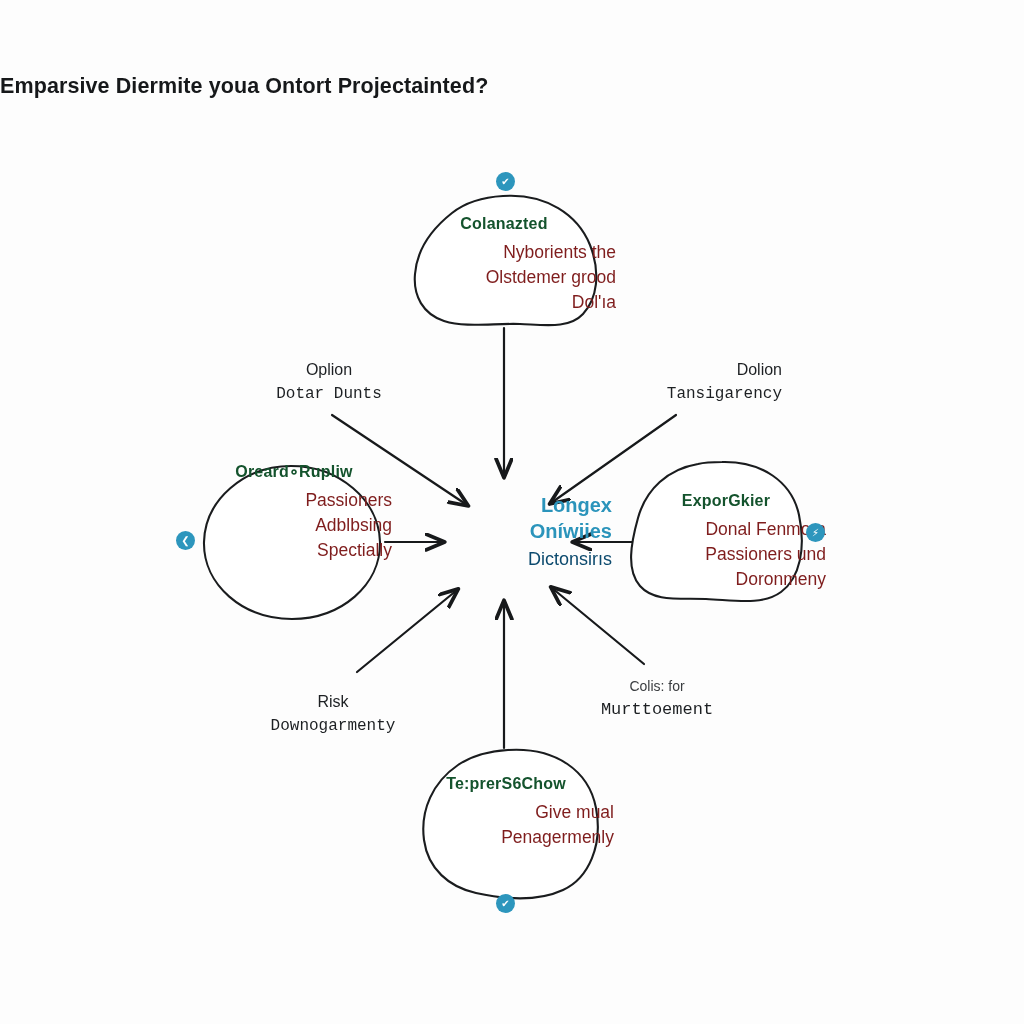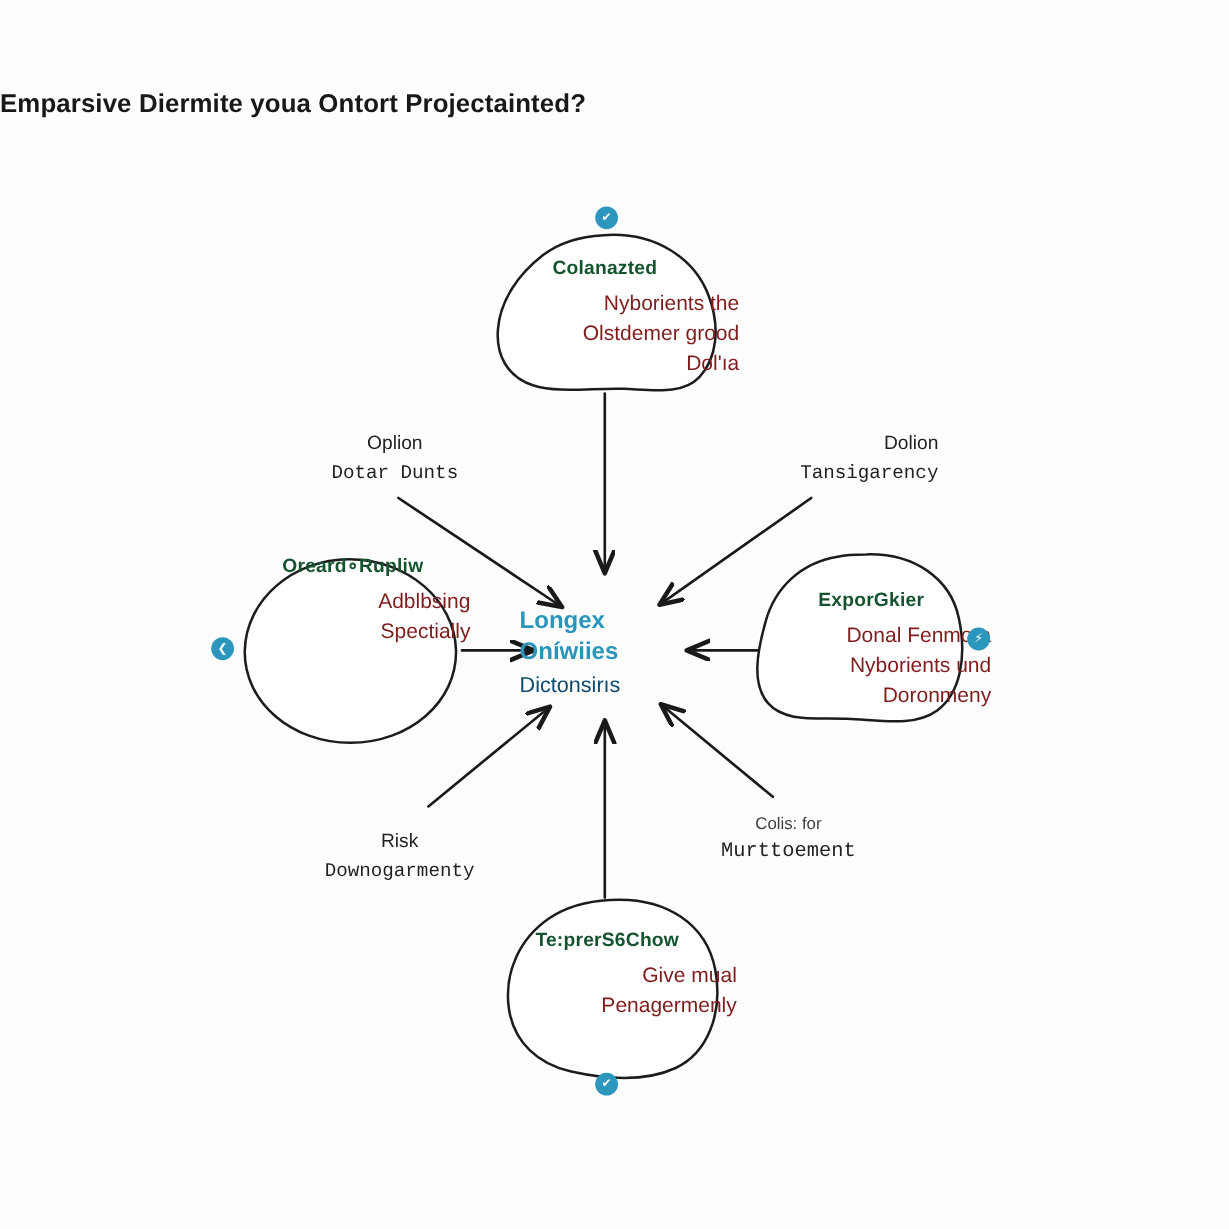--- a/index.html
+++ b/index.html
@@ -57,26 +57,25 @@
   }
 
   #node-top-text   { left: 392px; top: 215px; width: 224px; }
   #node-left-text  { left: 196px; top: 462px; width: 196px; }
   #node-right-text { left: 626px; top: 492px; width: 200px; }
   #node-bottom-text{ left: 398px; top: 775px; width: 216px; }
 
   
   #center-text {
     position: absolute;
-    left: 433px;
+    left: 412px;
     top: 492px;
     width: 200px;
-    text-align: left;
+    text-align: right;
     pointer-events: none;
-    margin-top: 12px;
   }
   #center-text .c-head {
     color: #2b94bb;
     font-size: 20px;
     font-weight: 700;
     line-height: 26px;
   }
   #center-text .c-sub {
     color: #0c4a6e;
     font-size: 18px;
@@ -172,30 +171,31 @@
     <div class="node-body">
       <div>Nyborients the</div>
       <div>Olstdemer grood</div>
       <div>Dol'ıa</div>
     </div>
   </div>
 
   <div class="node-text" id="node-left-text">
     <div class="node-head">Oreard∘Rupliw</div>
     <div class="node-body">
+      <div>Passioners</div>
       <div>Adblbsing</div>
       <div>Spectially</div>
     </div>
   </div>
 
   <div class="node-text" id="node-right-text">
     <div class="node-head">ExporGkier</div>
     <div class="node-body">
       <div>Donal Fenmora</div>
-      <div>Nyborients und</div>
+      <div>Passioners und</div>
       <div>Doronmeny</div>
     </div>
   </div>
 
   <div class="node-text" id="node-bottom-text">
     <div class="node-head">Te:prerS6Chow</div>
     <div class="node-body">
       <div>Give mual</div>
       <div>Penagermenly</div>
     </div>

